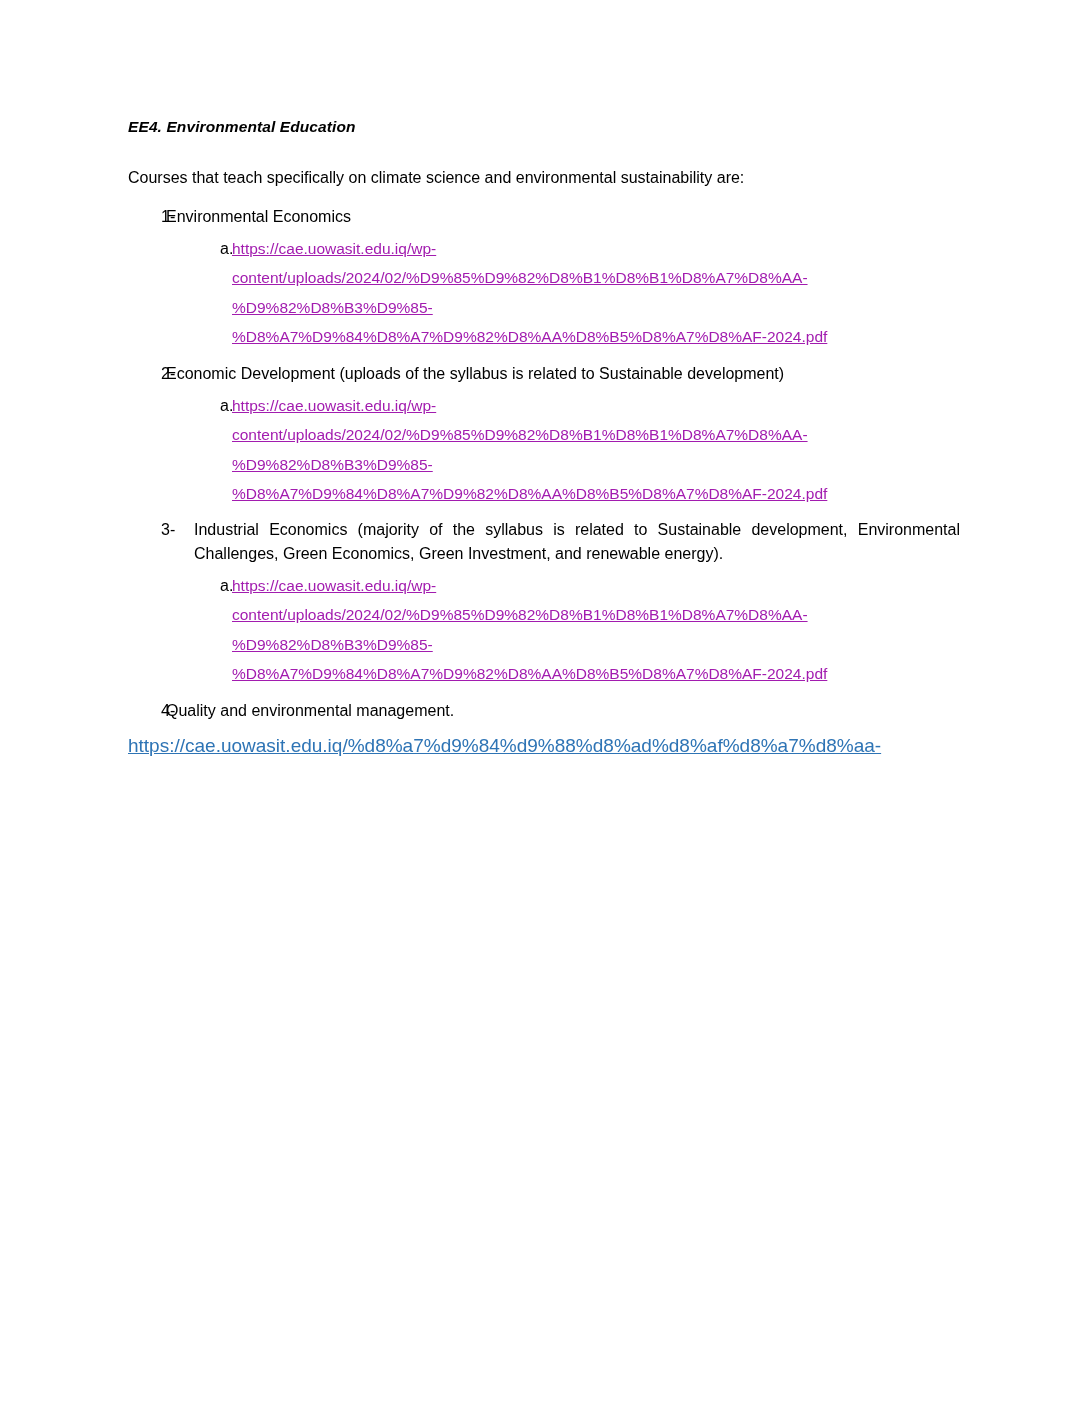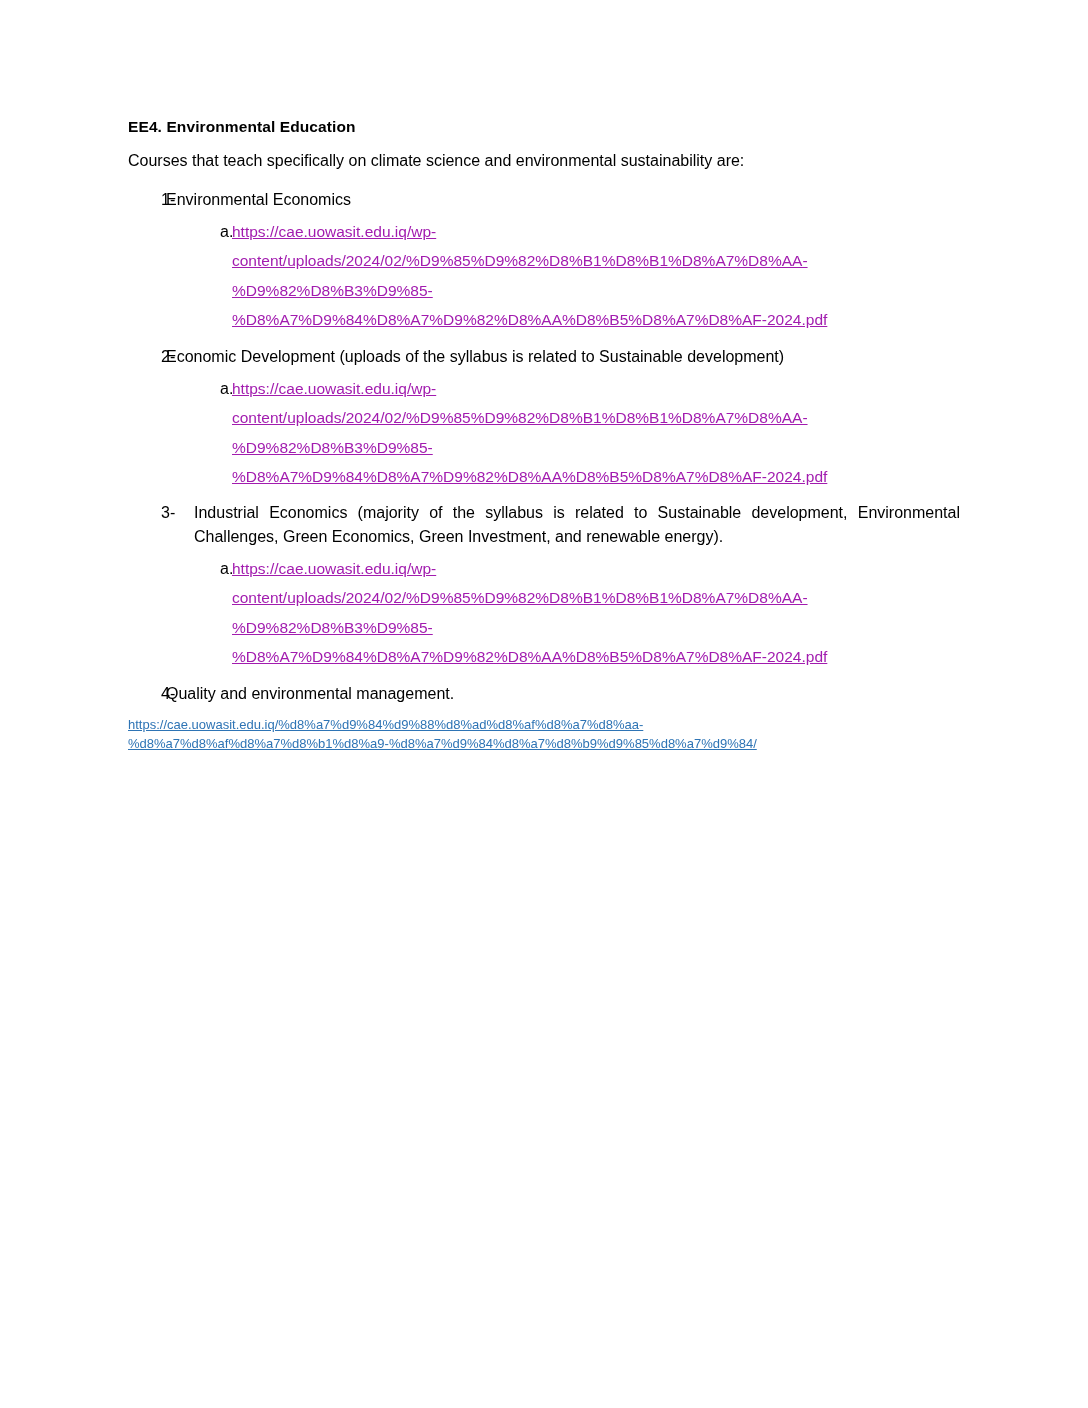--- a/index.html
+++ b/index.html
@@ -15,21 +15,22 @@
     font-family: "Liberation Sans", sans-serif;
     color: #000000;
     box-sizing: border-box;
     padding: 118px 128px 0 128px;
     overflow: hidden;
   }
   .doc-title {
     font-size: 15.5px;
     font-weight: bold;
     letter-spacing: 0.1px;
-    margin: 0 0 14px 0;
+    margin: 0 0 31px 0;
+    font-style: italic;
   }
   .intro {
     font-size: 16px;
     margin: 0 0 16px 0;
     line-height: 1.35;
   }
   .num-list {
     margin: 0;
     padding: 0;
     list-style: none;
@@ -84,21 +85,21 @@
     color: #a21caf;
     text-decoration: underline;
     word-break: break-all;
     max-width: 648px;
   }
   .sub-link .seg {
     display: block;
   }
   .footer-link {
     margin-top: 42px;
-    font-size: 13px;
+    font-size: 19px;
     line-height: 1.5;
     color: #2e74b5;
     word-break: break-all;
   }
   .footer-link .seg {
     display: block;
   }
 </style>
 </head>
 <body>
@@ -169,16 +170,15 @@
       <div class="num-row">
         <span class="num-marker">4-</span>
         <span class="num-text">Quality and environmental management.</span>
       </div>
     </li>
 
   </ol>
 
   <a class="footer-link" href="#">
     <span class="seg">https://cae.uowasit.edu.iq/%d8%a7%d9%84%d9%88%d8%ad%d8%af%d8%a7%d8%aa-</span>
-    <span class="seg">%d8%a7%d8%af%d8%a7%d8%b1%d8%a9-%d8%a7%d9%84%d8%a7%d8%b9%d9%85%d8%a7%d9%84/</span>
   </a>
 
 </div>
 
 </body></html>

